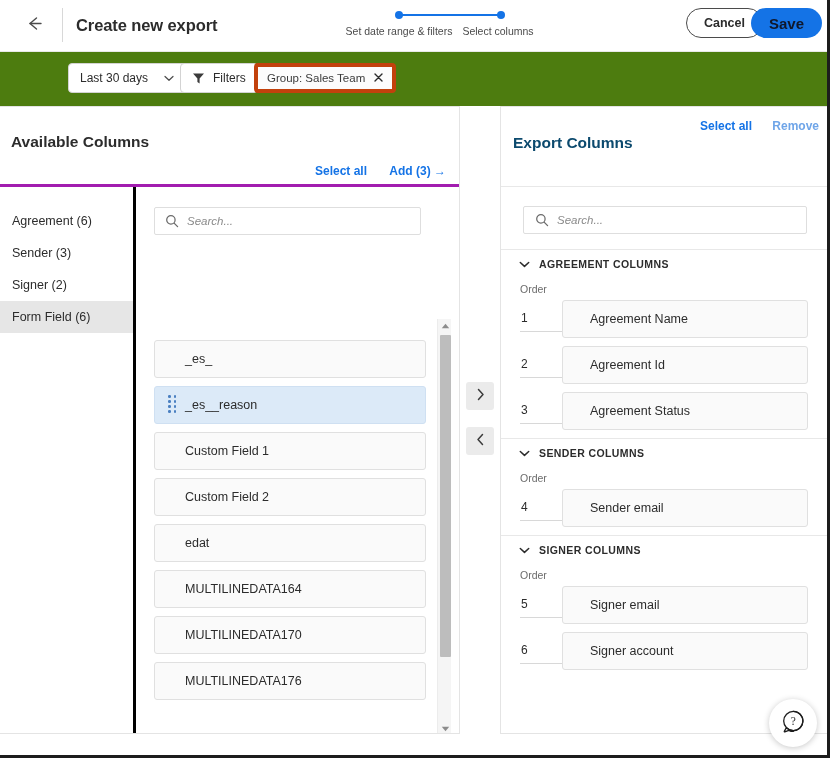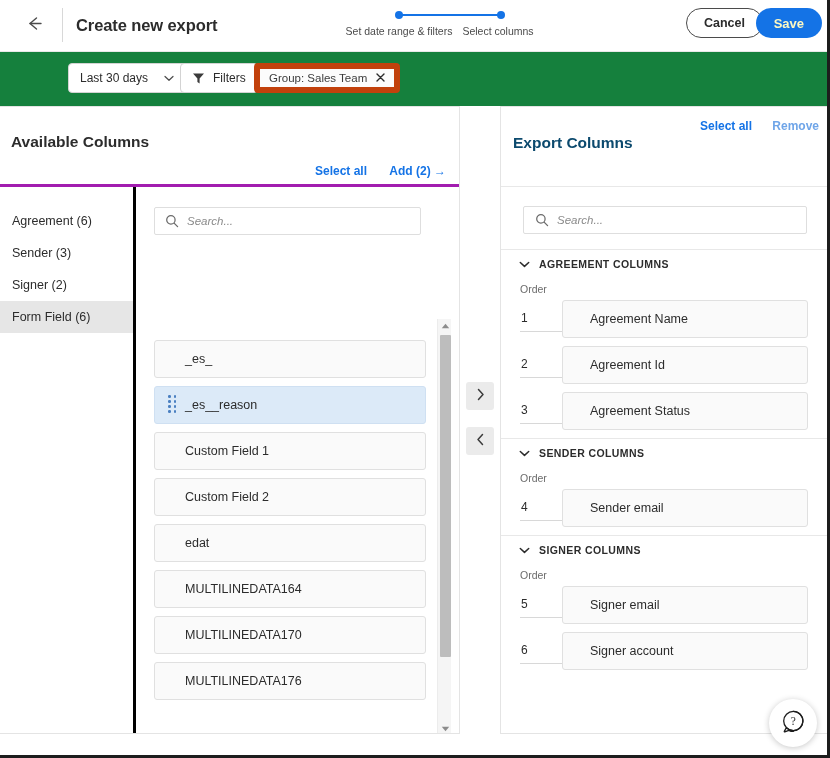--- a/index.html
+++ b/index.html
@@ -73,51 +73,51 @@
     background: #ffffff; color: #2c2c2c;
     font-size: 12.5px; font-weight: bold;
     font-family: "Liberation Sans", sans-serif;
     cursor: pointer;
     display: flex; align-items: center; justify-content: center;
   }
   .btn-save {
     position: absolute; right: 8px; top: 8px;
     height: 30px; padding: 0 18px;
     border: none; border-radius: 16px;
-    background: #1473e6; color: #fef9c3;
-    font-size: 13px; font-weight: bold;
+    background: #1473e6; color: #0f172a;
+    font-size: 15px; font-weight: bold;
     font-family: "Liberation Sans", sans-serif;
     cursor: pointer;
     display: flex; align-items: center; justify-content: center; text-align: right;
   }
 
   
   .filterbar {
     position: absolute; left: 0; top: 52px;
     width: 830px; height: 54px;
-    background: #15803d;
+    background: #4d7c0f;
   }
   .pill {
     position: absolute; top: 11px;
     height: 30px;
     border: 1px solid #d3d3d3; border-radius: 4px;
     background: #ffffff;
     display: flex; align-items: center;
     font-size: 12px; color: #2c2c2c;
     cursor: pointer;
     padding: 0 11px;
   }
   .pill-daterange { left: 68px; }
   .pill-daterange .chev { margin-left: 16px; }
   .pill-filters { left: 180px; }
   .pill-filters .funnel { margin-right: 8px; display: flex; }
   .chip {
     position: absolute; left: 254px; top: 11px;
     height: 30px;
-    border: 6px solid #c2410c; border-radius: 4px;
+    border: 4px solid #c2410c; border-radius: 4px;
     background: #fcfcfc;
     display: flex; align-items: center;
     padding: 0 9px;
     font-size: 11.5px; color: #3b3b3b;
     cursor: pointer;
   }
   .chip .x { margin-left: 9px; font-size: 12px; color: #2c2c2c; }
 
   
   .panel-left {
@@ -418,21 +418,21 @@
             <path d="M1 1 L8 8 M8 1 L1 8" stroke="#2c2c2c" stroke-width="1.4" stroke-linecap="round"></path>
           </svg>
       </span>
     </div>
   </div>
 
   <div class="panel-left">
     <div class="pl-header">
       <div class="pl-title">Available Columns</div>
       <div class="lnk pl-selectall">Select all</div>
-      <div class="lnk pl-add">Add (2) →</div>
+      <div class="lnk pl-add">Add (3) →</div>
     </div>
 
     <div class="cat-list">
       <div class="cat-item">Agreement (6)</div>
       <div class="cat-item">Sender (3)</div>
       <div class="cat-item">Signer (2)</div>
       <div class="cat-item sel">Form Field (6)</div>
     </div>
 
     <div class="list-area">

